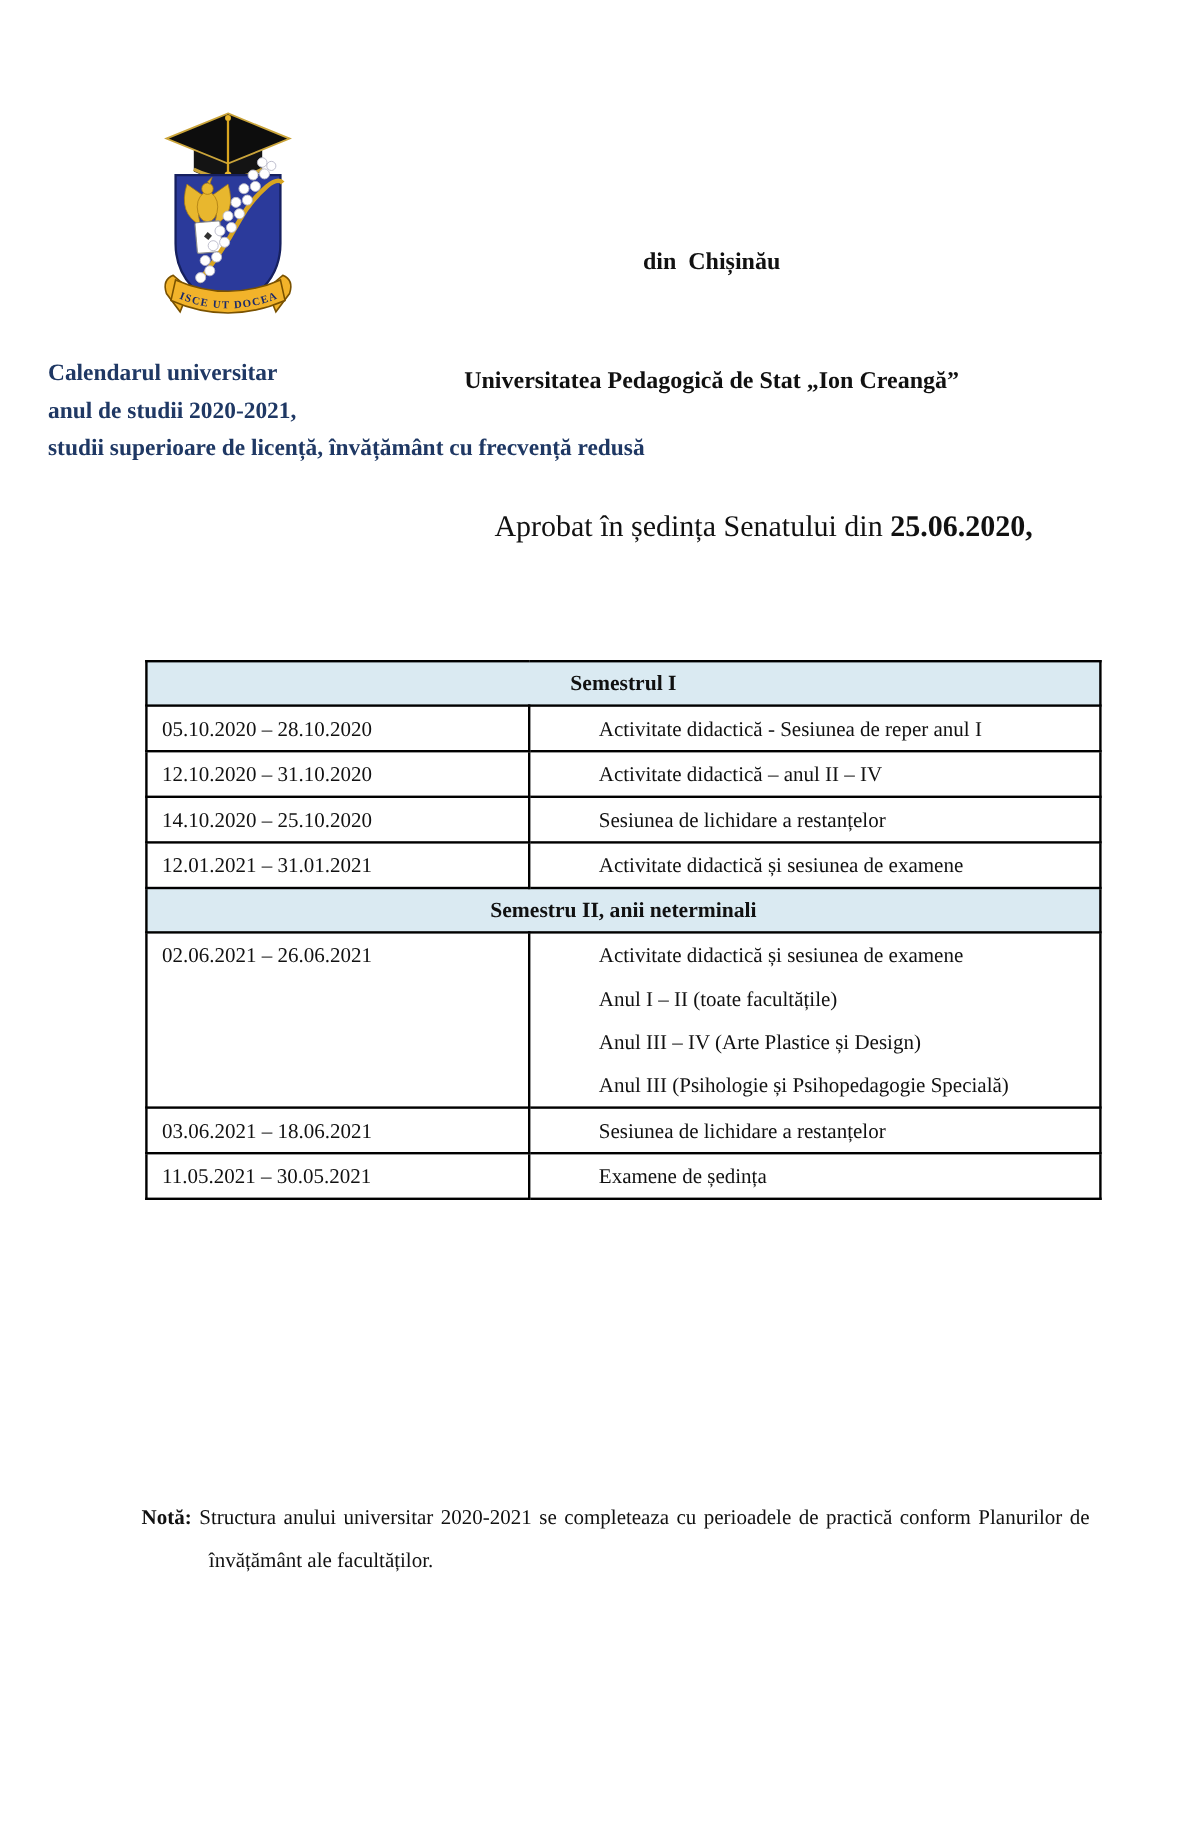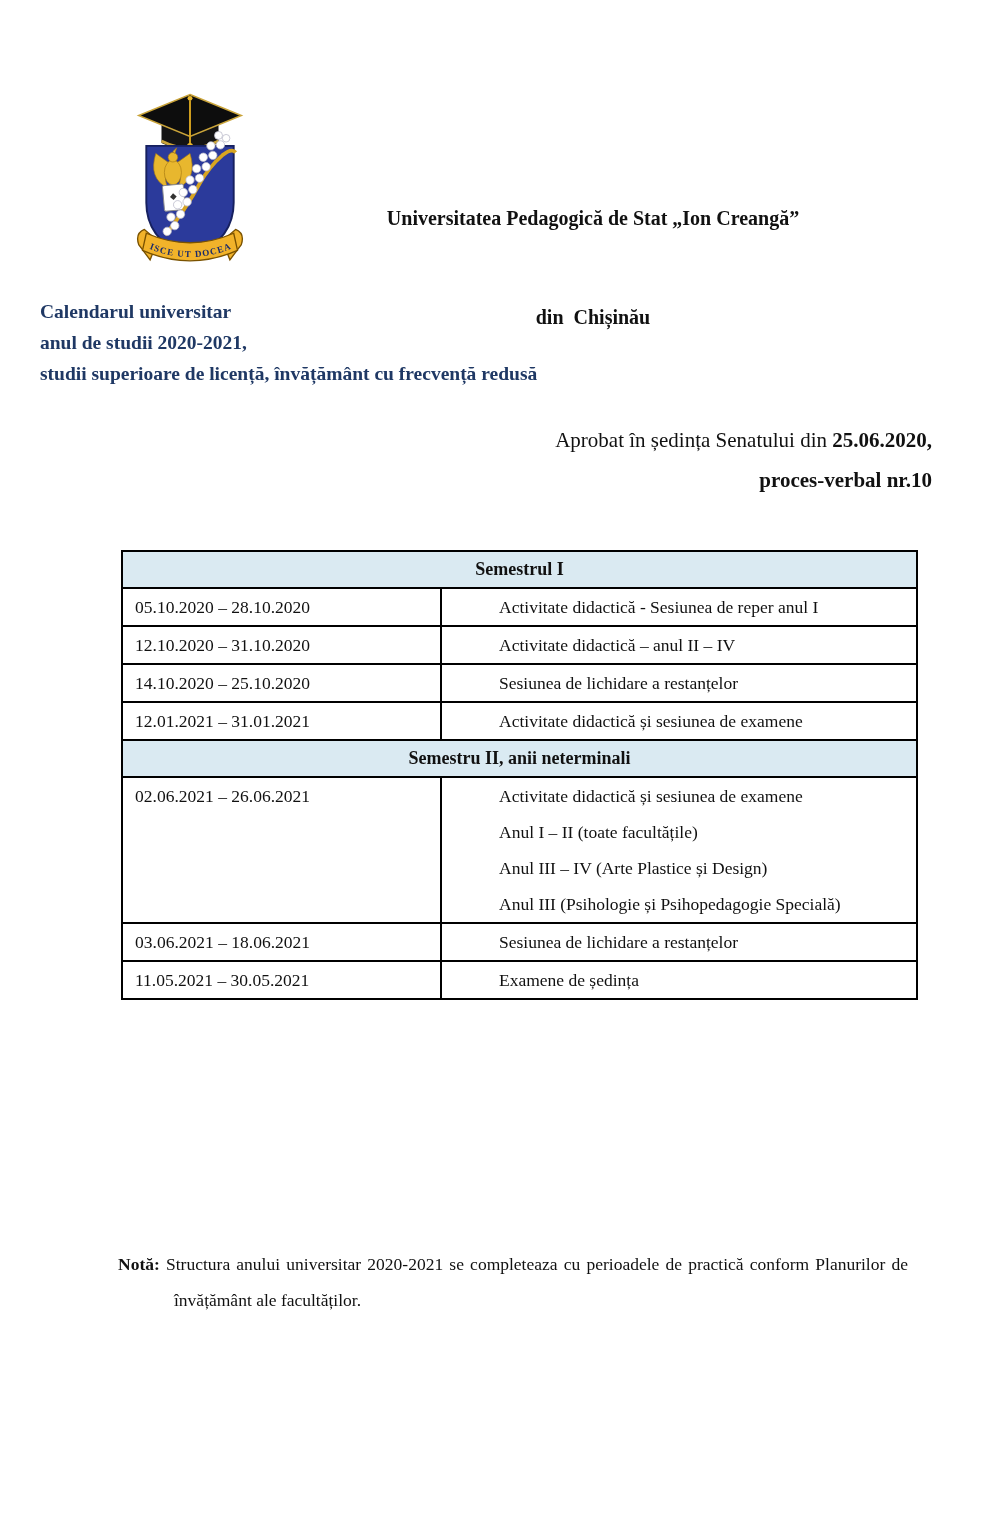--- a/index.html
+++ b/index.html
@@ -29,21 +29,21 @@
   }
   
   .doc-title{
     position:absolute;left:40px;top:296px;width:954px;
     text-align:left;font-weight:bold;font-size:19.5px;line-height:31px;
     color:var(--navy);
   }
   
   .approval{
     position:absolute;right:68px;top:420px;width:520px;
-    text-align:right;font-size:21px;line-height:40px;
+    font-size:25px;line-height:40px;
   }
   .approval b{font-weight:bold;}
   
   .cal-table{
     position:absolute;left:121px;top:550px;width:797px;
     border-collapse:collapse;table-layout:fixed;
     font-size:17.5px;
   }
   .cal-table td{
     border:2px solid #000;
@@ -129,33 +129,32 @@
       <path d="M108,146 Q118,150 114,162 L102,178 L94,158 Z" fill="#f2b32a" stroke="#7a5200" stroke-width="1.4"></path>
       <path d="M14,150 Q60,170 106,150 L110,168 Q60,190 10,168 Z" fill="#f2b32a" stroke="#7a5200" stroke-width="1.4"></path>
       <path id="mottoPath" d="M16,166 Q60,184 104,166" fill="none"></path>
       <text font-size="9.5" font-weight="bold" fill="#1a2a6b" letter-spacing="1.2" font-family="Liberation Serif, DejaVu Serif, serif">
         <textPath href="#mottoPath" startOffset="50%" text-anchor="middle">DISCE UT DOCEAS</textPath>
       </text>
     </g>
   </svg>
 
   <div class="uni-name">
+    <div>din  Chișinău</div>
     <div>Universitatea Pedagogică de Stat „Ion Creangă”</div>
-    <div>din  Chișinău</div>
   </div>
 
   <div class="doc-title">
     <div>Calendarul universitar</div>
     <div>anul de studii 2020-2021,</div>
     <div>studii superioare de licență, învățământ cu frecvență redusă</div>
   </div>
 
   <div class="approval">
     <div><span>Aprobat în ședința Senatului din </span><b>25.06.2020,</b></div>
-    <div><b>proces-verbal nr.10</b></div>
   </div>
 
   <table class="cal-table">
     <colgroup>
         <col class="c-dates">
         <col class="c-activity">
       </colgroup>
     <tbody>
         <tr>
           <td colspan="2" class="section-header">Semestrul I</td>

